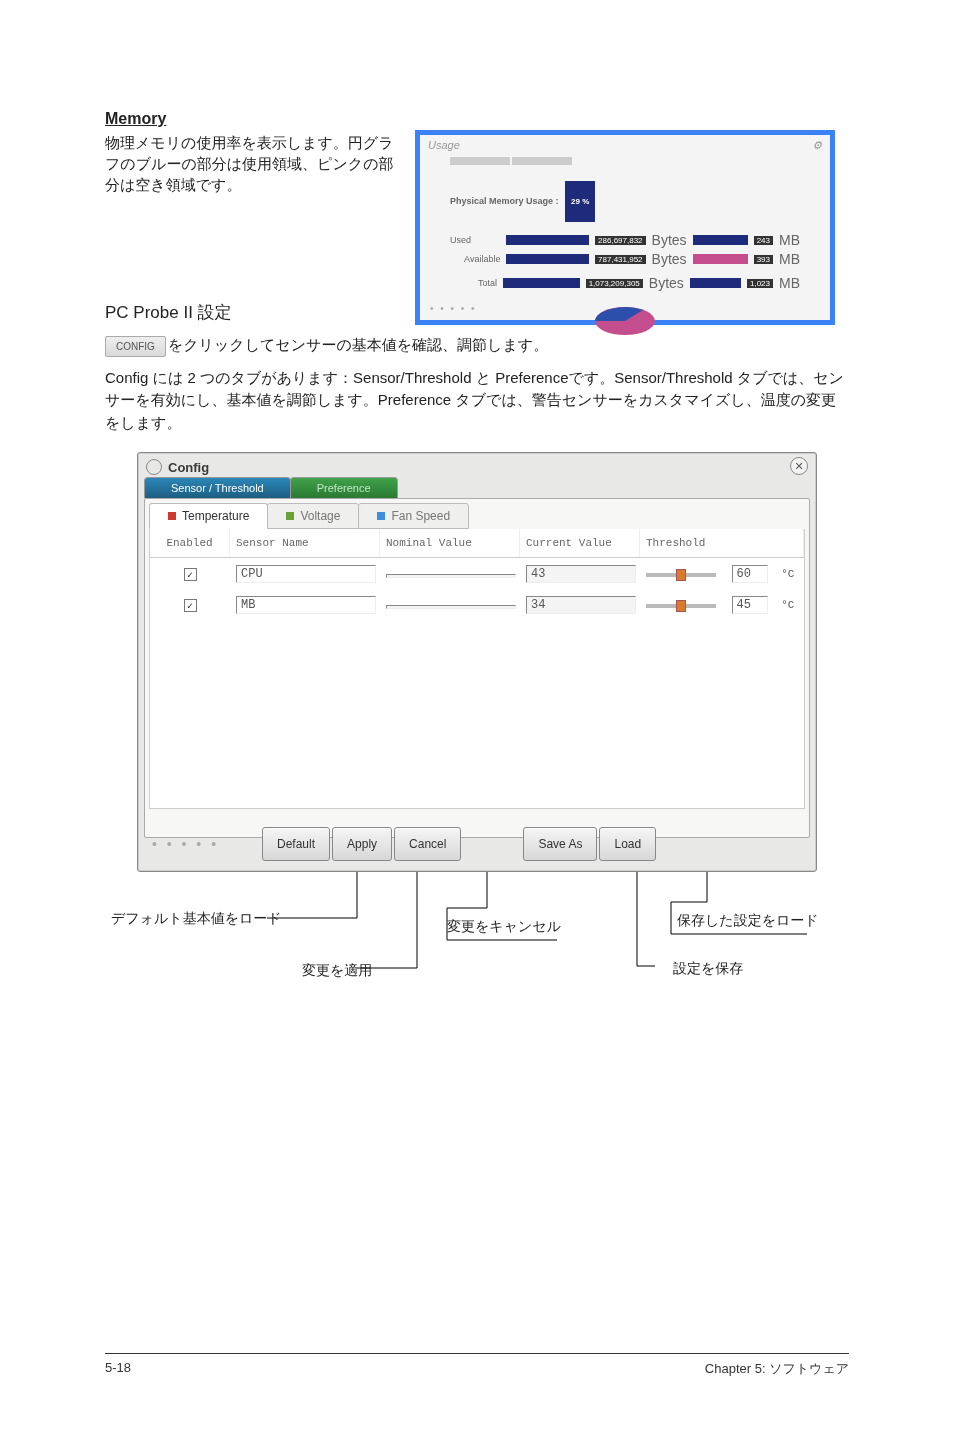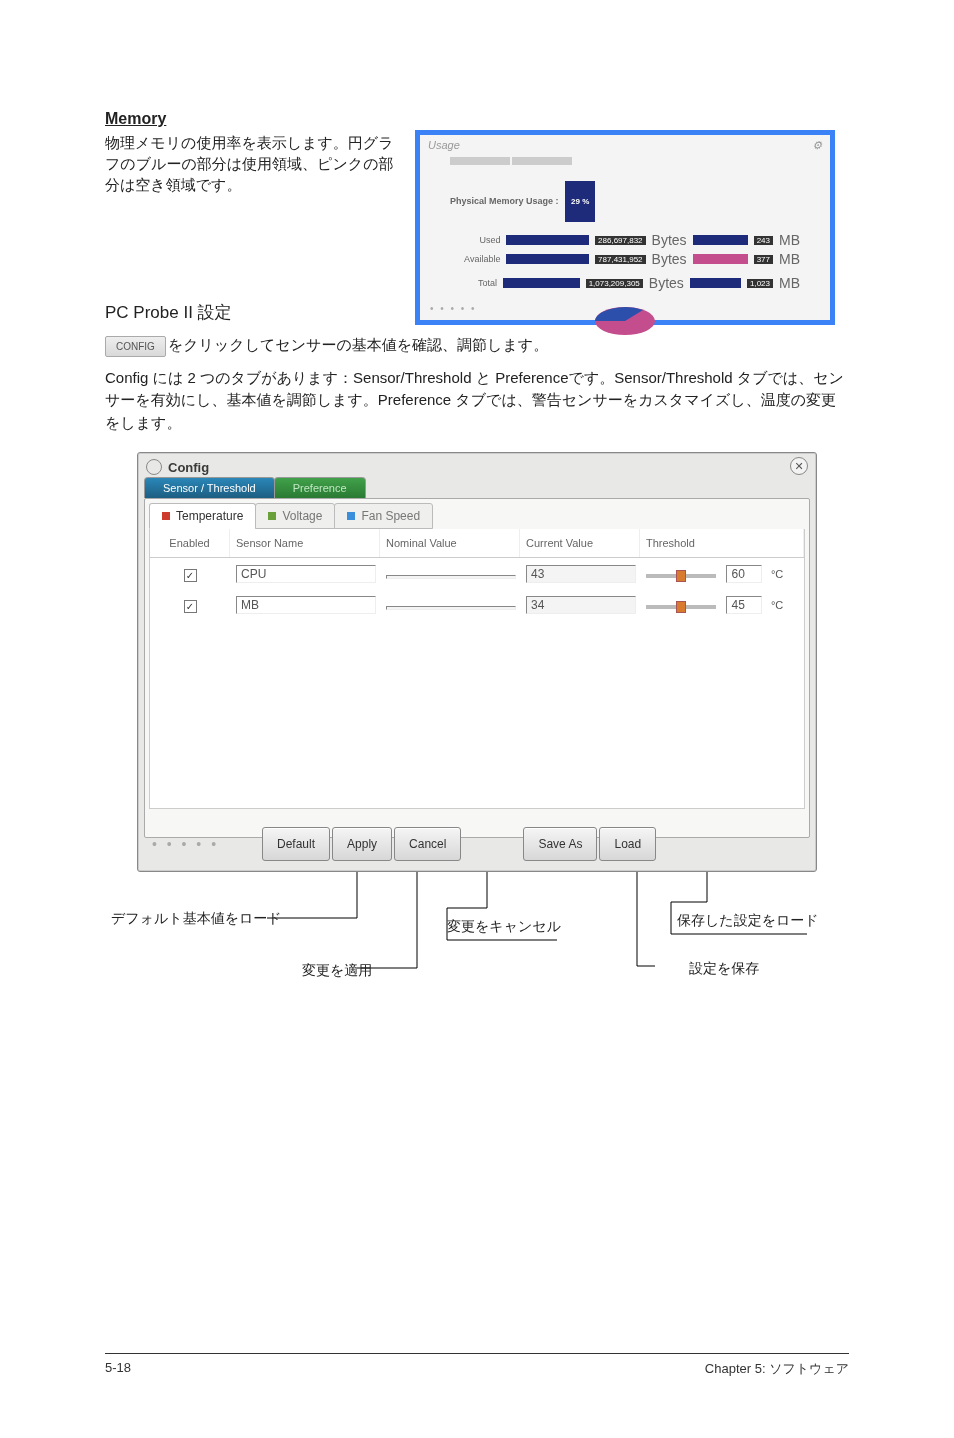--- a/index.html
+++ b/index.html
@@ -53,42 +53,42 @@
     border: 1px solid #888; border-radius: 3px;
     position: relative;
     box-shadow: 0 0 0 1px #ccc inset;
   }
   .win-header { display:flex; align-items:center; padding:6px 8px 0 8px;}
   .win-icon { width:16px; height:16px; border:1px solid #888; border-radius:50%; margin-right:6px;}
   .win-title { font-size:13px; font-weight:bold; color:#3a3a3a;}
   .win-close { position:absolute; top:4px; right:8px; width:18px;height:18px; border:1px solid #888; border-radius:50%; background:#f3f3f3; display:flex;align-items:center;justify-content:center; font-size:11px; color:#555;}
   .outer-tabs { display:flex; padding-left:6px; margin-top:2px;}
   .otab {
-    font-size:11px; padding:4px 18px; border:1px solid #999; background:linear-gradient(#41a14a,#2a7a33); color:#bfe7c2;
+    font-size:11px; padding:4px 26px; border:1px solid #999; background:linear-gradient(#41a14a,#2a7a33); color:#bfe7c2;
     border-bottom:none; border-radius:4px 4px 0 0; margin-right:-1px;
   }
   .otab.active { background:linear-gradient(#2a87b8,#1d5e82); color:#fff;}
   .config-inner {
     margin:0 6px 6px 6px; background:#f7f7f5; border:1px solid #aaa;
     height:340px; position:relative; border-radius:2px;
   }
   .inner-tabs { display:flex; padding:4px 4px 0 4px;}
   .itab {
-    font-size:12px; padding:5px 12px; border:1px solid #bbb; background:#efefed;
+    font-size:12px; padding:5px 18px; border:1px solid #bbb; background:#efefed;
     border-radius:3px 3px 0 0; margin-right:-1px; display:flex; align-items:center; gap:6px;
     color:#777;
   }
   .itab.active { background:#fff; border-bottom-color:#fff; color:#333;}
   .itab .dot{ width:8px;height:8px;background:#5a8f3e;display:inline-block;}
   .itab.active .dot{background:#cc3b2d;}
   .itab:nth-child(2) .dot{background:#6aa03a;}
   .itab:nth-child(3) .dot{background:#3a8edb;}
   .table-area {
     background:#fff; border:1px solid #ccc; border-top:none;
-    margin:0 4px; height:280px; padding:0;
+    margin:0 4px; height:280px; padding:0;font-family:Liberation Mono, monospace;
   }
   .thead { display:flex; border-bottom:1px solid #ccc;}
   .thead div { font-size:11px; color:#666; padding:8px 6px; border-right:1px solid #eee;}
   .col-en{width:80px;text-align:center;}
   .col-sn{width:150px;}
   .col-nv{width:140px; color:#bbb;}
   .col-cv{width:120px;}
   .col-th{flex:1;}
   .trow { display:flex; align-items:center; padding:4px 0;}
   .trow > div{padding:2px 6px;}
@@ -113,21 +113,21 @@
     border:1px solid #888; border-radius:3px; color:#333; margin-right:2px;
     box-shadow: 0 1px 0 #fff inset;
   }
   .btn.save{margin-left:60px;}
 
   .callouts { position:relative; width:720px; margin:0 auto; height:120px; font-size:14px;}
   .callouts .c1{position:absolute; top:38px; left:-6px;}
   .callouts .c2{position:absolute; top:46px; left:330px;}
   .callouts .c3{position:absolute; top:40px; left:560px;}
   .callouts .c4{position:absolute; top:90px; left:185px;}
-  .callouts .c5{position:absolute; top:88px; left:572px;}
+  .callouts .c5{position:absolute; top:88px; left:556px;}
   .callouts svg{position:absolute;top:0;left:0;}
 
   .footer {
     position:absolute; bottom:60px; left:105px; right:105px;
     border-top:1px solid #333; padding-top:6px;
     display:flex; justify-content:space-between; font-size:13px; color:#333;
   }
 </style>
 </head>
 <body>
@@ -141,35 +141,35 @@
       <span>Usage</span>
       <span>⚙</span>
     </div>
     <div class="tabs"><span class="mem-tab"></span><span class="mem-tab"></span></div>
     <div class="mem-body">
       <div class="mem-label">
         <span>Physical Memory Usage :</span>
         <span class="mem-percent">29 %</span>
       </div>
       <div class="mem-row">
-        <span style="width:55px;text-align:right">Used</span>
+        <span style="width:55px;">Used</span>
         <span class="bar"></span>
         <span class="tag">286,697,832</span>
         <span class="sfx">Bytes</span>
         <span class="barp" style="width:60px;background:#1e2a7a"></span>
         <span class="tag">243</span>
         <span class="sfx">MB</span>
       </div>
       <div class="mem-row">
         <span style="width:55px;text-align:right">Available</span>
         <span class="bar"></span>
         <span class="tag">787,431,952</span>
         <span class="sfx">Bytes</span>
         <span class="barp" style="width:60px"></span>
-        <span class="tag">377</span>
+        <span class="tag">393</span>
         <span class="sfx">MB</span>
       </div>
       <div class="mem-row" style="margin-top:8px">
         <span style="width:55px;text-align:right">Total</span>
         <span class="bar"></span>
         <span class="tag">1,073,209,305</span>
         <span class="sfx">Bytes</span>
         <span class="barp" style="width:60px;background:#1e2a7a"></span>
         <span class="tag">1,023</span>
         <span class="sfx">MB</span>

